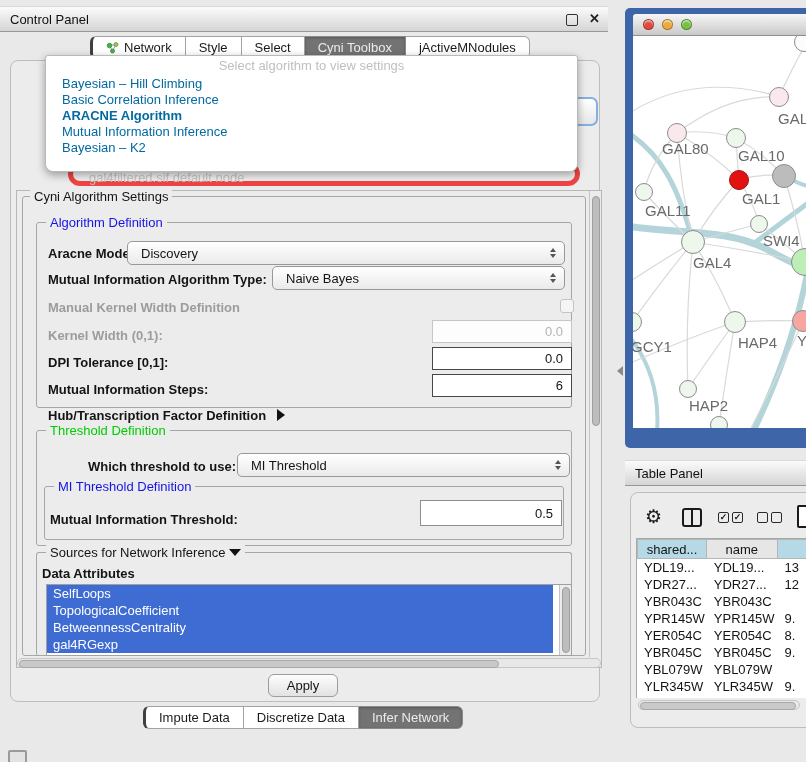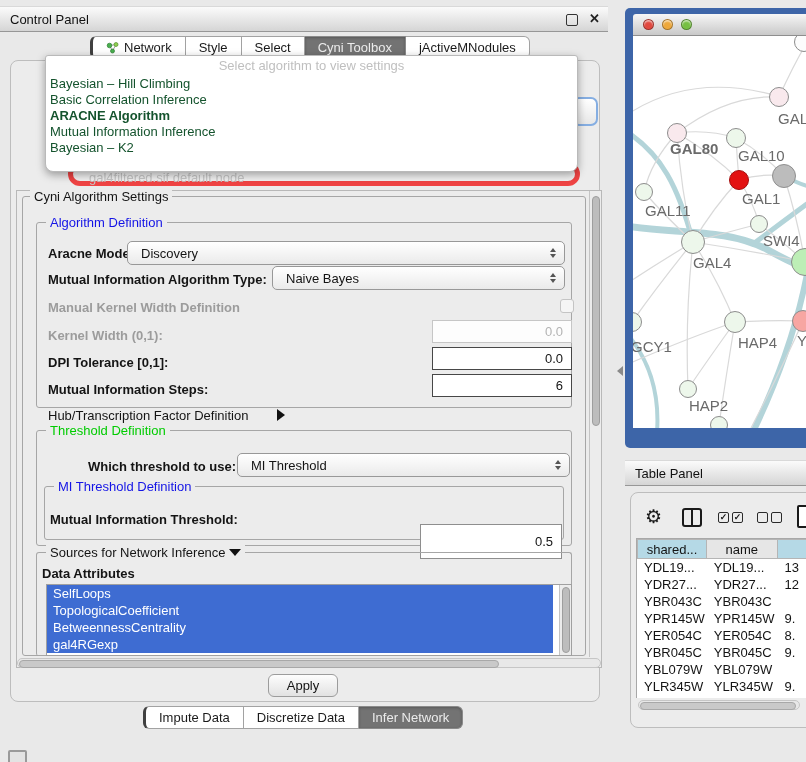--- a/index.html
+++ b/index.html
@@ -19,34 +19,34 @@
   .tab:last-child{border-radius:0 6px 6px 0}
   .tab.selected{background:#737373;border-color:#8a8a8a;color:#ececec;box-shadow:inset 0 1px 3px rgba(0,0,0,.25)}
   .tabicon{display:flex;align-items:center}
   
   .cp-panel{position:absolute;left:10px;top:60px;width:590px;height:642px;background:#ececec;
             border:1px solid #bdbdbd;border-radius:8px;box-sizing:border-box}
   
   .popup{position:absolute;left:45px;top:55px;width:533px;height:117px;background:#fff;border:1px solid #b9b9b9;
          border-radius:3px 3px 8px 8px;box-shadow:0 3px 9px rgba(0,0,0,.35);z-index:50;box-sizing:border-box}
   .popup .prompt{height:20px;line-height:20px;text-align:center;color:#bfbfbf}
-  .algo-option{height:16px;line-height:16px;padding-left:4px;color:#14532d;white-space:nowrap}
+  .algo-option{height:16px;line-height:16px;padding-left:16px;color:#0369a1;white-space:nowrap}
   .algo-option.sel{font-weight:bold}
   .ghost-combo{position:absolute;left:68px;top:162px;width:512px;height:24px;border:5px solid #ef4444;border-radius:12px;
                background:#f2f2f2;color:#c6c6c6;padding-left:16px;line-height:22px;z-index:10;box-sizing:border-box}
   .ghost-focus{position:absolute;left:572px;top:97px;width:26px;height:29px;border:2px solid #85aee2;border-radius:7px;
                background:linear-gradient(#fff,#e7e7e7);z-index:10;box-sizing:border-box}
   
   .group{position:absolute;border:1px solid #a6a6a6;border-radius:3px;box-sizing:border-box}
   .legend{position:absolute;background:#ececec;padding:0 4px;white-space:nowrap;z-index:2}
   .legend.blue{color:#1414e6}
   .legend.green{color:#00cc00}
   .lbl{position:absolute;font-weight:bold;white-space:nowrap;color:#141414}
   .lbl.dis{color:#9c9c9c}
-  .lbl.plain{font-weight:normal}
+  .lbl.plain{font-weight:bold}
   
   .combo{position:absolute;background:linear-gradient(#ffffff,#eaeaea);border:1px solid #989898;border-radius:5px;
          display:flex;align-items:center;padding:0 24px 0 13px;box-sizing:border-box;white-space:nowrap}
   .spin{position:absolute;right:8px;top:50%;transform:translateY(-50%);display:flex;flex-direction:column;gap:2px}
   .spin i{display:block;width:0;height:0;border-left:3.5px solid transparent;border-right:3.5px solid transparent}
   .spin .u{border-bottom:4px solid #555}
   .spin .d{border-top:4px solid #555}
   
   .field{position:absolute;background:#fff;display:flex;align-items:center;justify-content:flex-end;
          padding:0 8px;box-sizing:border-box}
@@ -196,21 +196,21 @@
     <span class="spin">
         <i class="u"></i>
         <i class="d"></i>
       </span>
   </div>
 
   <div class="group" style="left:44px;top:486px;width:520px;height:54px"></div>
   <span class="legend blue" style="left:54px;top:479px">MI Threshold Definition</span>
 
   <span class="lbl" style="left:50px;top:512px">Mutual Information Threshold:</span>
-  <div class="field normal" style="left:420px;top:524px;width:142px;height:35px">0.5</div>
+  <div class="field normal" style="left:420px;top:500px;width:142px;height:26px">0.5</div>
 
   <div class="group" style="left:36px;top:552px;width:536px;height:104px;border-bottom:none"></div>
   <span class="legend" style="left:46px;top:545px">
     <span>Sources for Network Inference</span>
     <span class="tri-down"></span>
   </span>
   <span class="lbl" style="left:42px;top:566px">Data Attributes</span>
 
   <div class="listbox" style="left:46px;top:584px;width:526px;height:72px">
     <div id="attr-list">
@@ -306,21 +306,21 @@
         <div class="node" style="left: 11px; top: 156px; width: 18px; height: 18px; background: rgb(237, 247, 235);"></div>
         <div class="node" style="left: 126px; top: 188px; width: 18px; height: 18px; background: rgb(237, 247, 235);"></div>
         <div class="node" style="left: 60px; top: 206px; width: 24px; height: 24px; background: rgb(237, 247, 235);"></div>
         <div class="node" style="left: 172px; top: 226px; width: 28px; height: 28px; background: rgb(189, 238, 182);"></div>
         <div class="node" style="left: -1px; top: 286px; width: 20px; height: 20px; background: rgb(237, 247, 235);"></div>
         <div class="node" style="left: 102px; top: 286px; width: 22px; height: 22px; background: rgb(237, 247, 235);"></div>
         <div class="node" style="left: 170px; top: 285px; width: 22px; height: 22px; background: rgb(247, 166, 162);"></div>
         <div class="node" style="left: 55px; top: 353px; width: 18px; height: 18px; background: rgb(237, 247, 235);"></div>
         <div class="node" style="left: 86px; top: 389px; width: 18px; height: 18px; background: rgb(237, 247, 235);"></div>
         <div class="nlabel" style="left: 145px; top: 74px;">GAL</div>
-        <div class="nlabel" style="left: 37px; top: 104px; font-weight: bold;">GAL80</div>
+        <div class="nlabel" style="left: 29px; top: 104px;">GAL80</div>
         <div class="nlabel" style="left: 105px; top: 111px;">GAL10</div>
         <div class="nlabel" style="left: 109px; top: 154px;">GAL1</div>
         <div class="nlabel" style="left: 12px; top: 166px;">GAL11</div>
         <div class="nlabel" style="left: 130px; top: 196px;">SWI4</div>
         <div class="nlabel" style="left: 60px; top: 218px;">GAL4</div>
         <div class="nlabel" style="left: -2px; top: 296px; margin-top: 6px;">GCY1</div>
         <div class="nlabel" style="left: 105px; top: 298px;">HAP4</div>
         <div class="nlabel" style="left: 164px; top: 296px;">Y</div>
         <div class="nlabel" style="left: 56px; top: 361px;">HAP2</div>
       </div>

